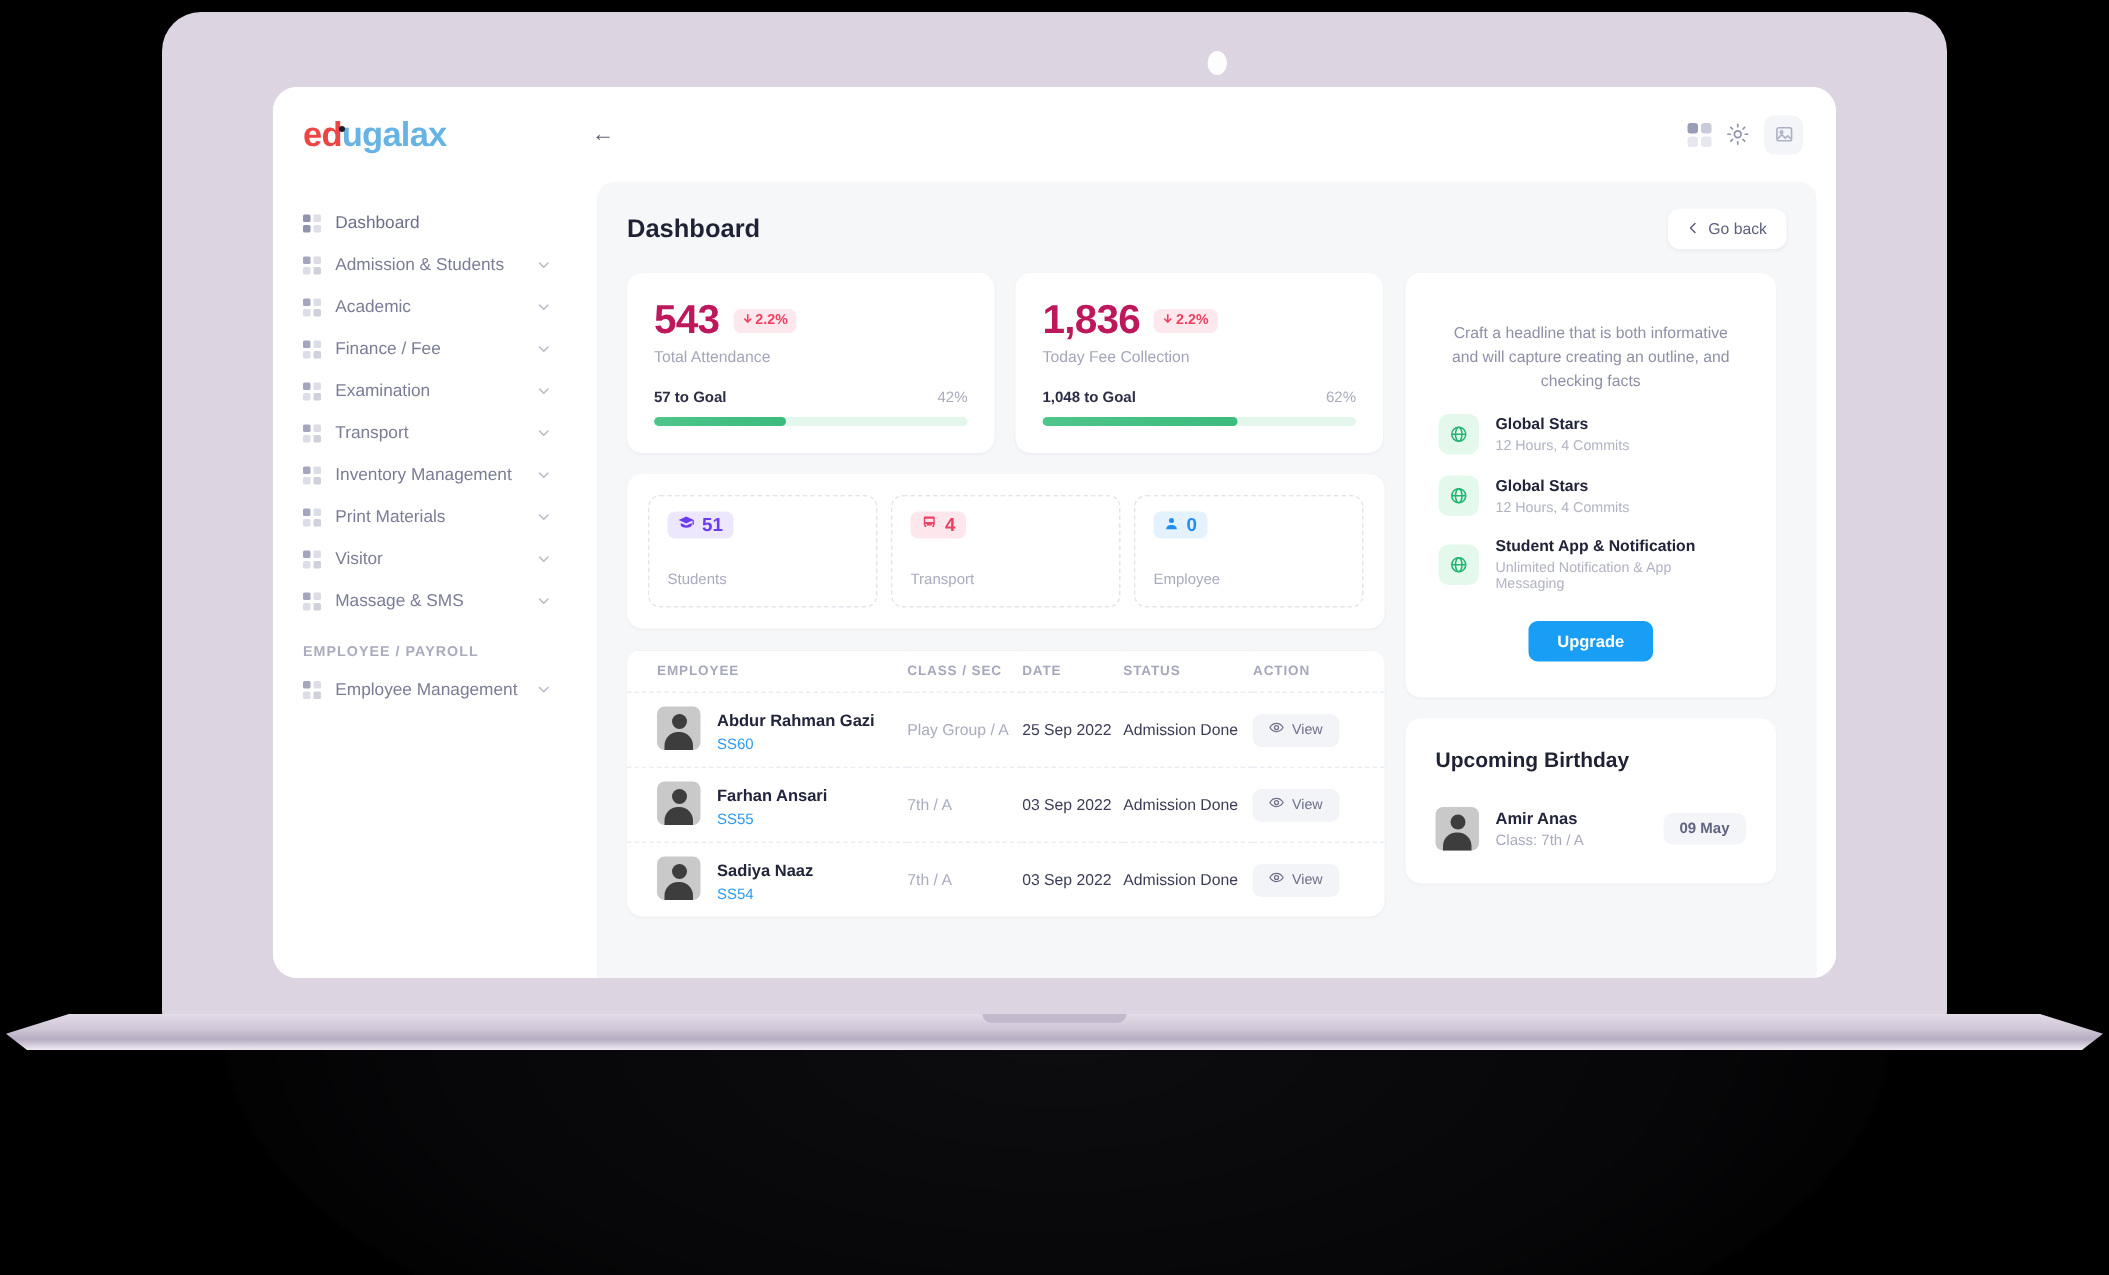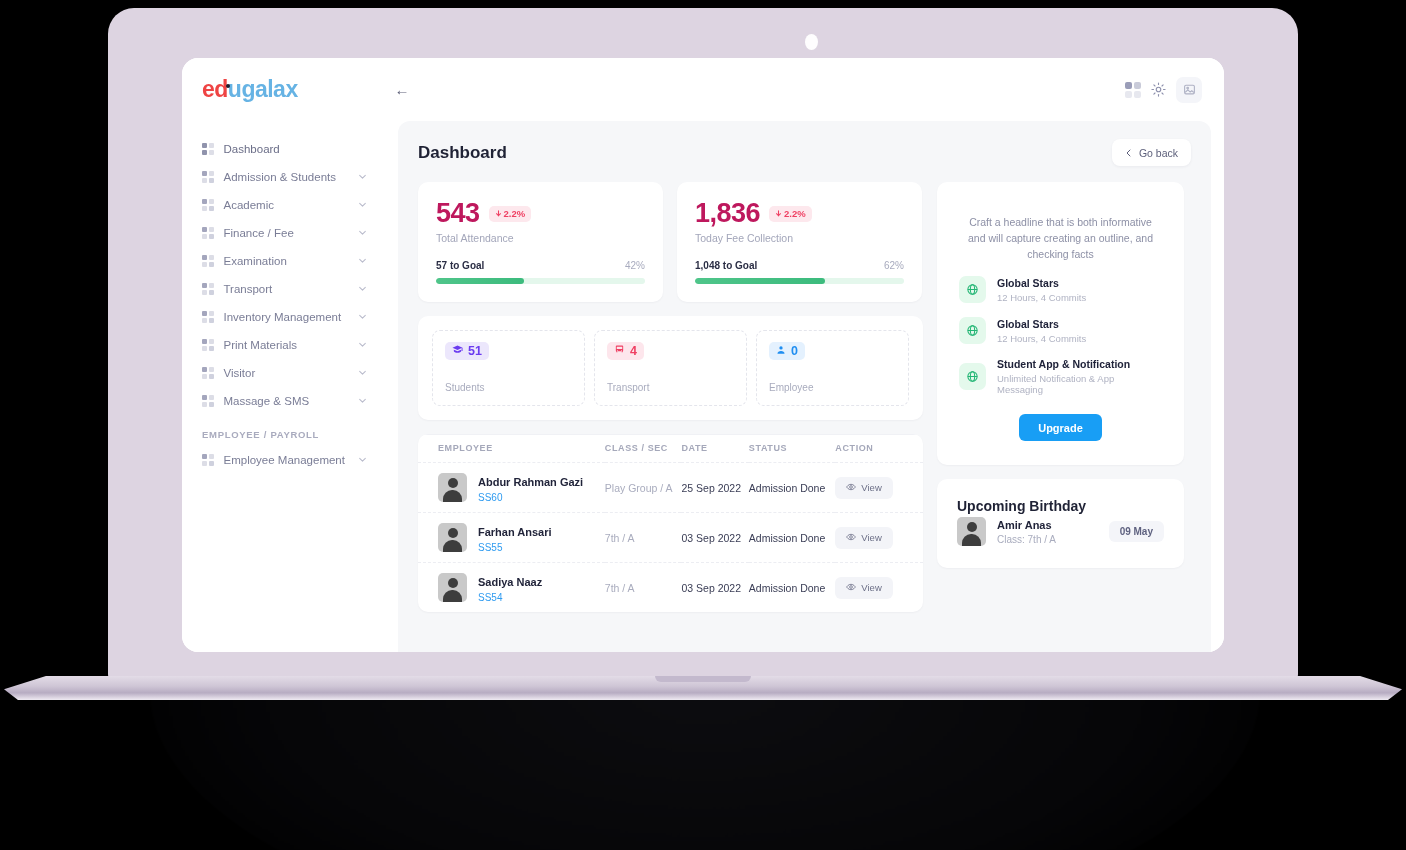--- a/index.html
+++ b/index.html
@@ -189,21 +189,21 @@
   }
   .panel-title { font-size: 14.5px; font-weight: bold; color: #1f2235; padding: 19px 20px 16px; }
   table { width: 100%; border-collapse: collapse; }
   th {
     text-align: left; font-size: 9px; letter-spacing: .6px; color: #a5a8ba;
     font-weight: bold; padding: 8px 0 9px; border-top: 1px solid #f0f1f5;
   }
   td { padding: 9px 0; border-top: 1px dashed #ecedf2; vertical-align: middle; }
   th:first-child, td:first-child { padding-left: 20px; }
   th:last-child, td:last-child { padding-right: 20px; }
-  .stu-cell { display: flex; align-items: center; gap: 11px; }
+  .stu-cell { display: flex; align-items: flex-start; gap: 11px; }
   .avatar {
     width: 29px; height: 29px; border-radius: 5px; background: #c9c9c9;
     position: relative; overflow: hidden; flex: 0 0 auto;
   }
   .avatar::before {
     content:""; position:absolute; left:9.5px; top:5px; width:10px; height:10px;
     border-radius:50%; background:#3d3d3d;
   }
   .avatar::after {
     content:""; position:absolute; left:5px; top:17px; width:19px; height:15px;
@@ -241,21 +241,21 @@
   .upgrade-btn {
     margin-top: 19px; background: #189ef5; border: 0; color: #fff;
     border-radius: 6px; height: 27px; padding: 0 19px;
     font-family: inherit; font-size: 11px; font-weight: bold; cursor: pointer;
   }
   .bday {
     background: #fff; border-radius: 10px; margin-top: 14px; padding: 19px 20px 22px;
     box-shadow: 0 1px 2px rgba(30,30,60,.04);
   }
   .bday-t { font-size: 14px; font-weight: bold; color: #1f2235; }
-  .bday-row { display: flex; align-items: center; gap: 11px; margin-top: 3px; }
+  .bday-row { display: flex; align-items: center; gap: 11px; margin-top: 24px; }
   .bday-name { font-size: 11px; font-weight: bold; color: #21243a; }
   .bday-cls { font-size: 10px; color: #a9acbe; margin-top: 3px; }
   .bday-date {
     margin-left: auto; background: #f4f5f9; border-radius: 6px;
     padding: 5px 11px; font-size: 10px; font-weight: bold; color: #5f6280;
   }
 </style>
 </head>
 <body>
 

